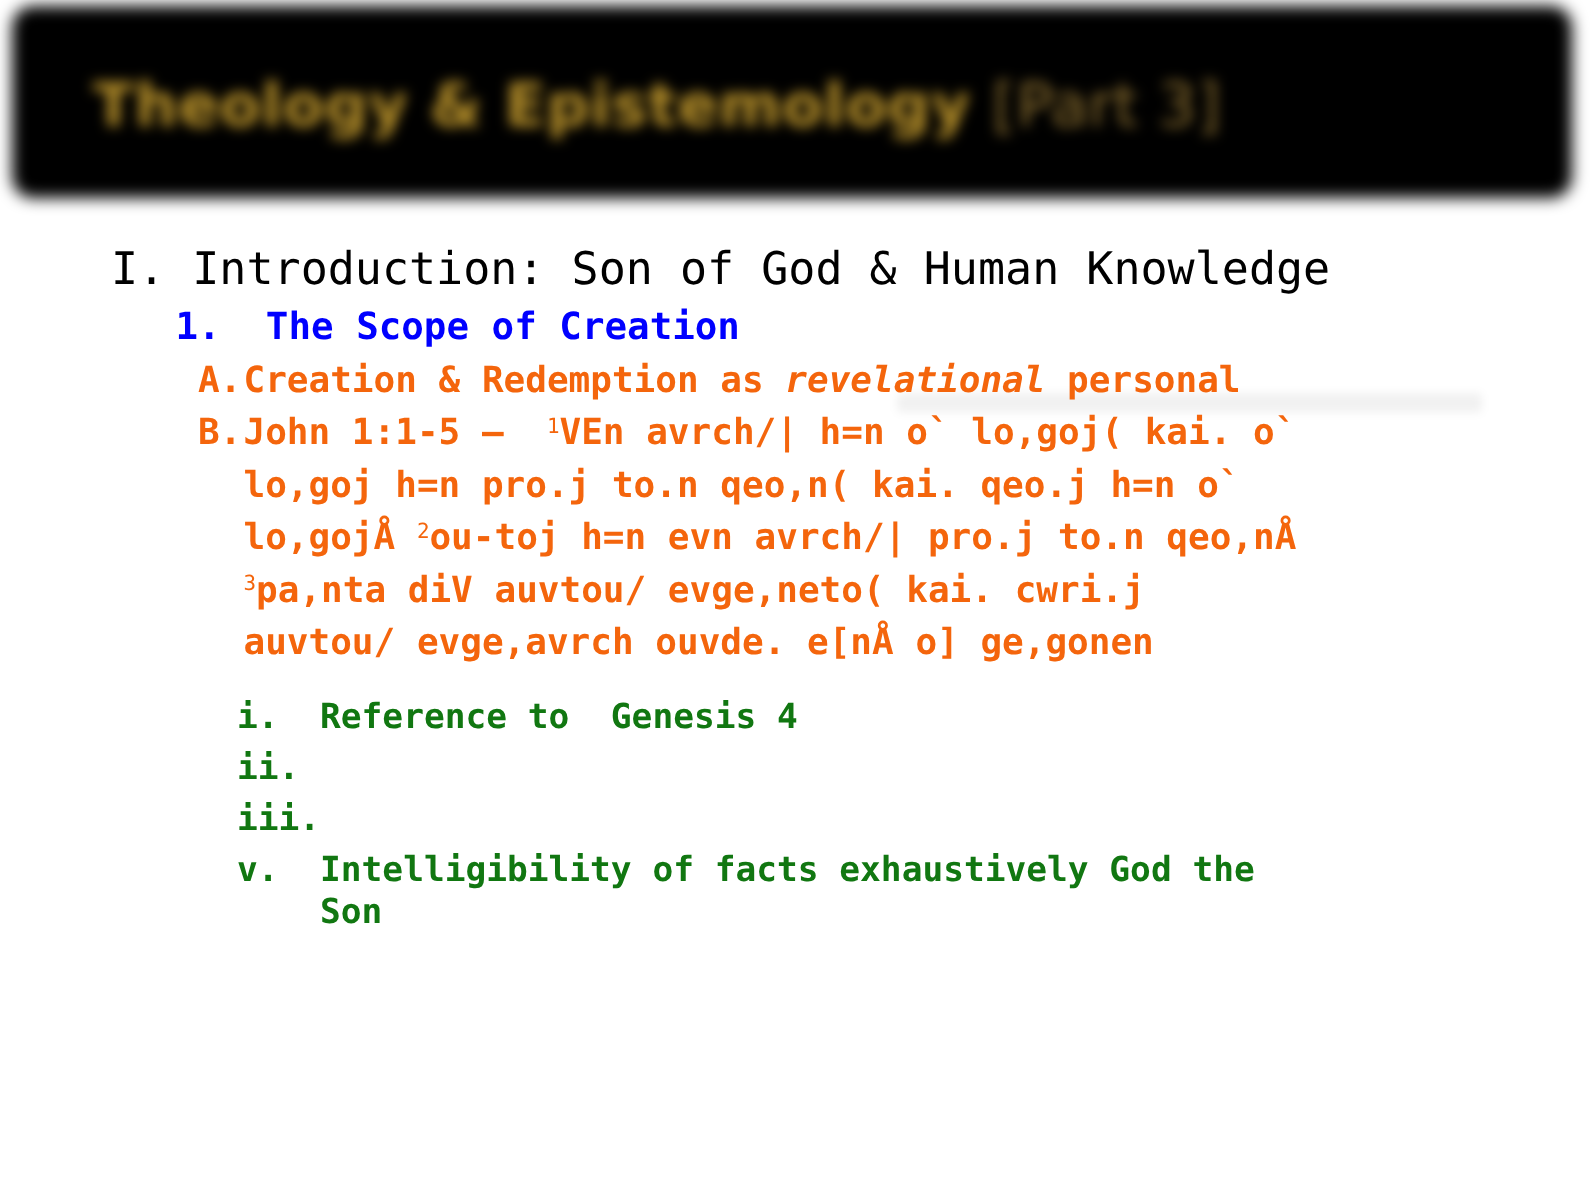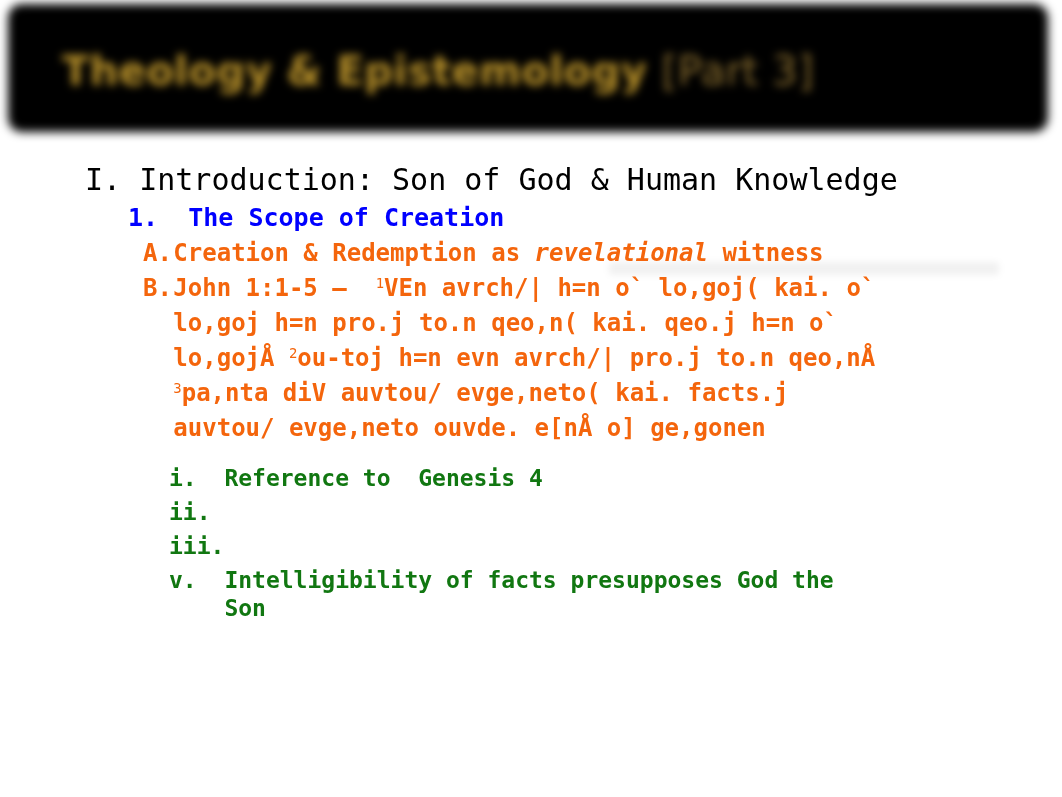--- a/index.html
+++ b/index.html
@@ -50,21 +50,21 @@
     white-space: nowrap;
   }
   .title-text .part {
     font-weight: normal;
     color: #8d7030;
   }
 
   
   .outline {
     position: absolute;
-    left: 12px;
+    left: 1px;
     top: 160px;
     width: 864px;
   }
 
   .lvl1 {
     font-family: "DejaVu Sans Mono", monospace;
     font-size: 30px;
     color: #000000;
     margin-left: 73px;
     line-height: 40px;
@@ -170,42 +170,42 @@
 
 <div class="outline">
 
   <div class="lvl1"><span>I.</span> <span>Introduction: Son of God &amp; Human Knowledge</span></div>
 
 
   <div class="lvl2"><span>1.</span>  <span>The Scope of Creation</span></div>
 
   <div class="lvl3">
     <div class="hl-shadow"></div>
-    <span class="marker">A.</span><span class="body"><span>Creation &amp; Redemption as </span><em>revelational</em><span> witness</span></span>
+    <span class="marker">A.</span><span class="body"><span>Creation &amp; Redemption as </span><em>revelational</em><span> personal</span></span>
   </div>
 
   <div class="scripture">
     <span class="marker">B.</span>
-    <span class="verse-body"><span>John 1:1-5 –  </span><sup>1</sup><span>VEn avrch/| h=n o` lo,goj( kai. o` lo,goj h=n pro.j to.n qeo,n( kai. qeo.j h=n o` lo,gojÅ </span><sup>2</sup><span>ou-toj h=n evn avrch/| pro.j to.n qeo,nÅ </span><sup>3</sup><span>pa,nta diV auvtou/ evge,neto( kai. facts.j auvtou/ evge,neto ouvde. e[nÅ o] ge,gonen</span></span>
+    <span class="verse-body"><span>John 1:1-5 –  </span><sup>1</sup><span>VEn avrch/| h=n o` lo,goj( kai. o` lo,goj h=n pro.j to.n qeo,n( kai. qeo.j h=n o` lo,gojÅ </span><sup>2</sup><span>ou-toj h=n evn avrch/| pro.j to.n qeo,nÅ </span><sup>3</sup><span>pa,nta diV auvtou/ evge,neto( kai. cwri.j auvtou/ evge,avrch ouvde. e[nÅ o] ge,gonen</span></span>
   </div>
 
   <div class="gap-green"></div>
 
   <div class="lvl4">
       <span class="marker">i.</span>
       <span class="body">Reference to  Genesis 4</span>
     </div>
 
   <div class="lvl4">
       <span class="marker">ii.</span>
     </div>
 
   <div class="lvl4">
       <span class="marker">iii.</span>
     </div>
 
 
   <div class="lvl4">
       <span class="marker">v.</span>
-      <span class="body">Intelligibility of facts presupposes God the Son</span>
+      <span class="body">Intelligibility of facts exhaustively God the Son</span>
     </div>
 
 </div>
 
 </body></html>

